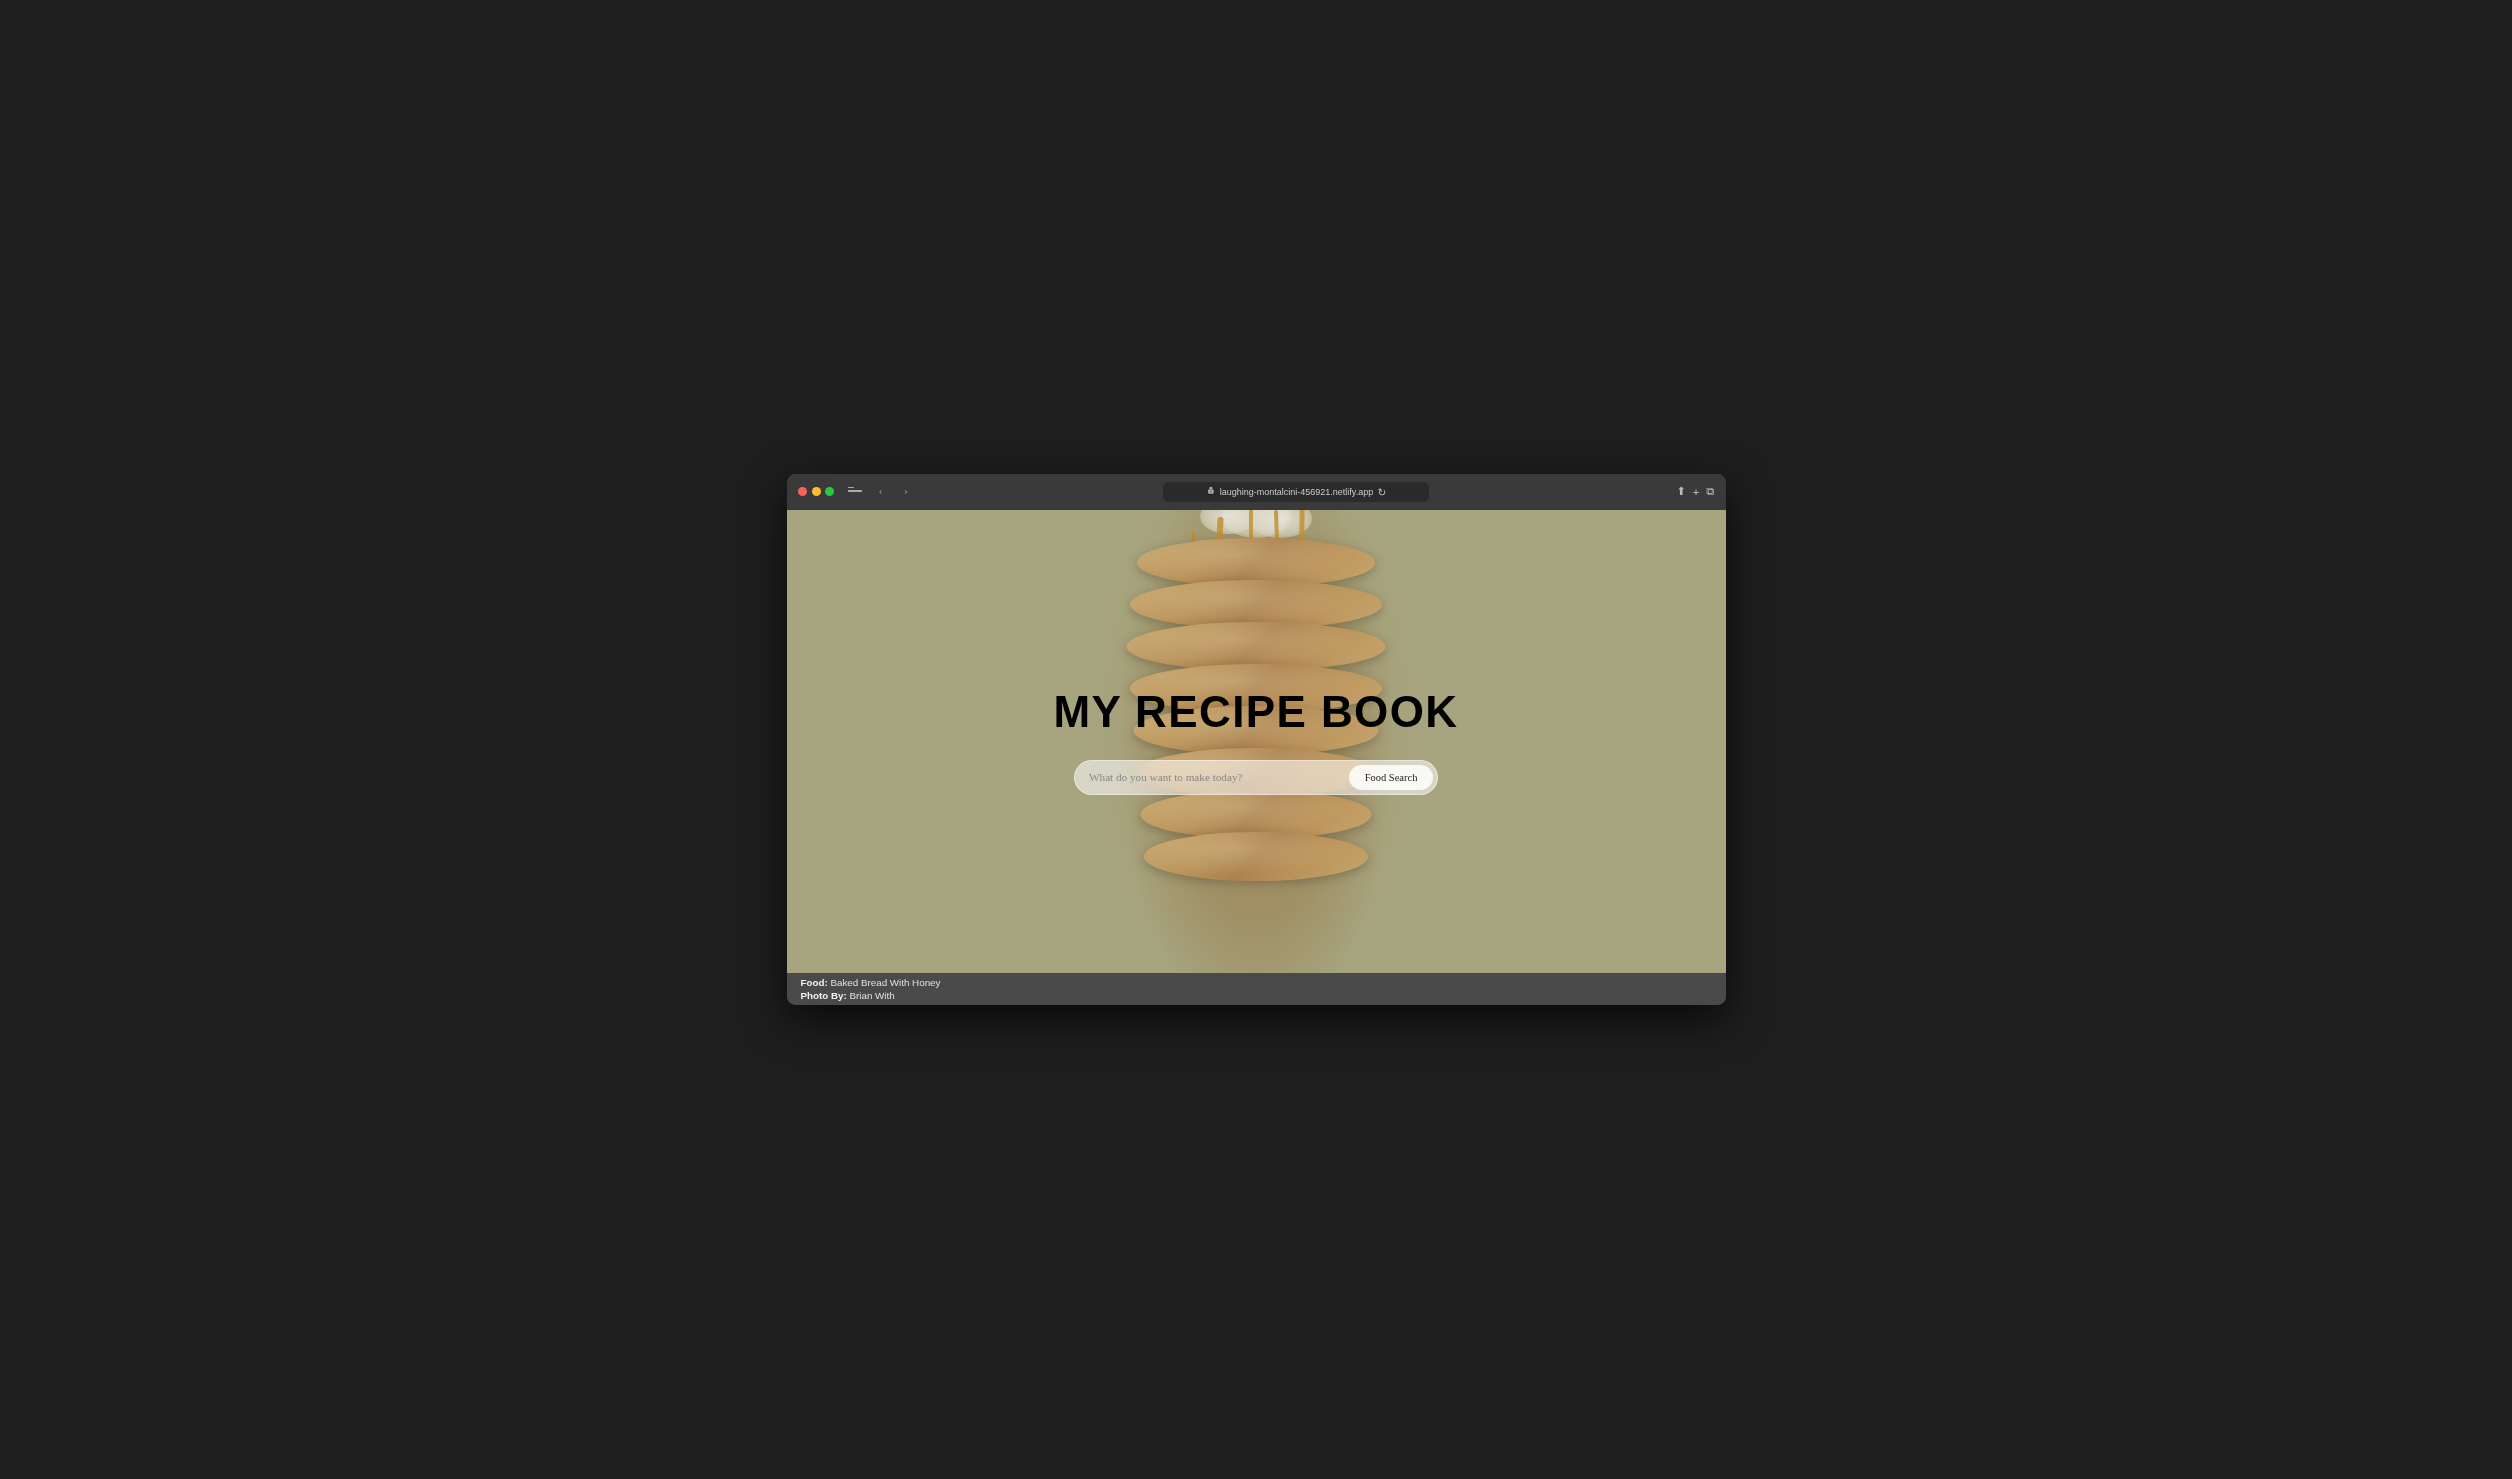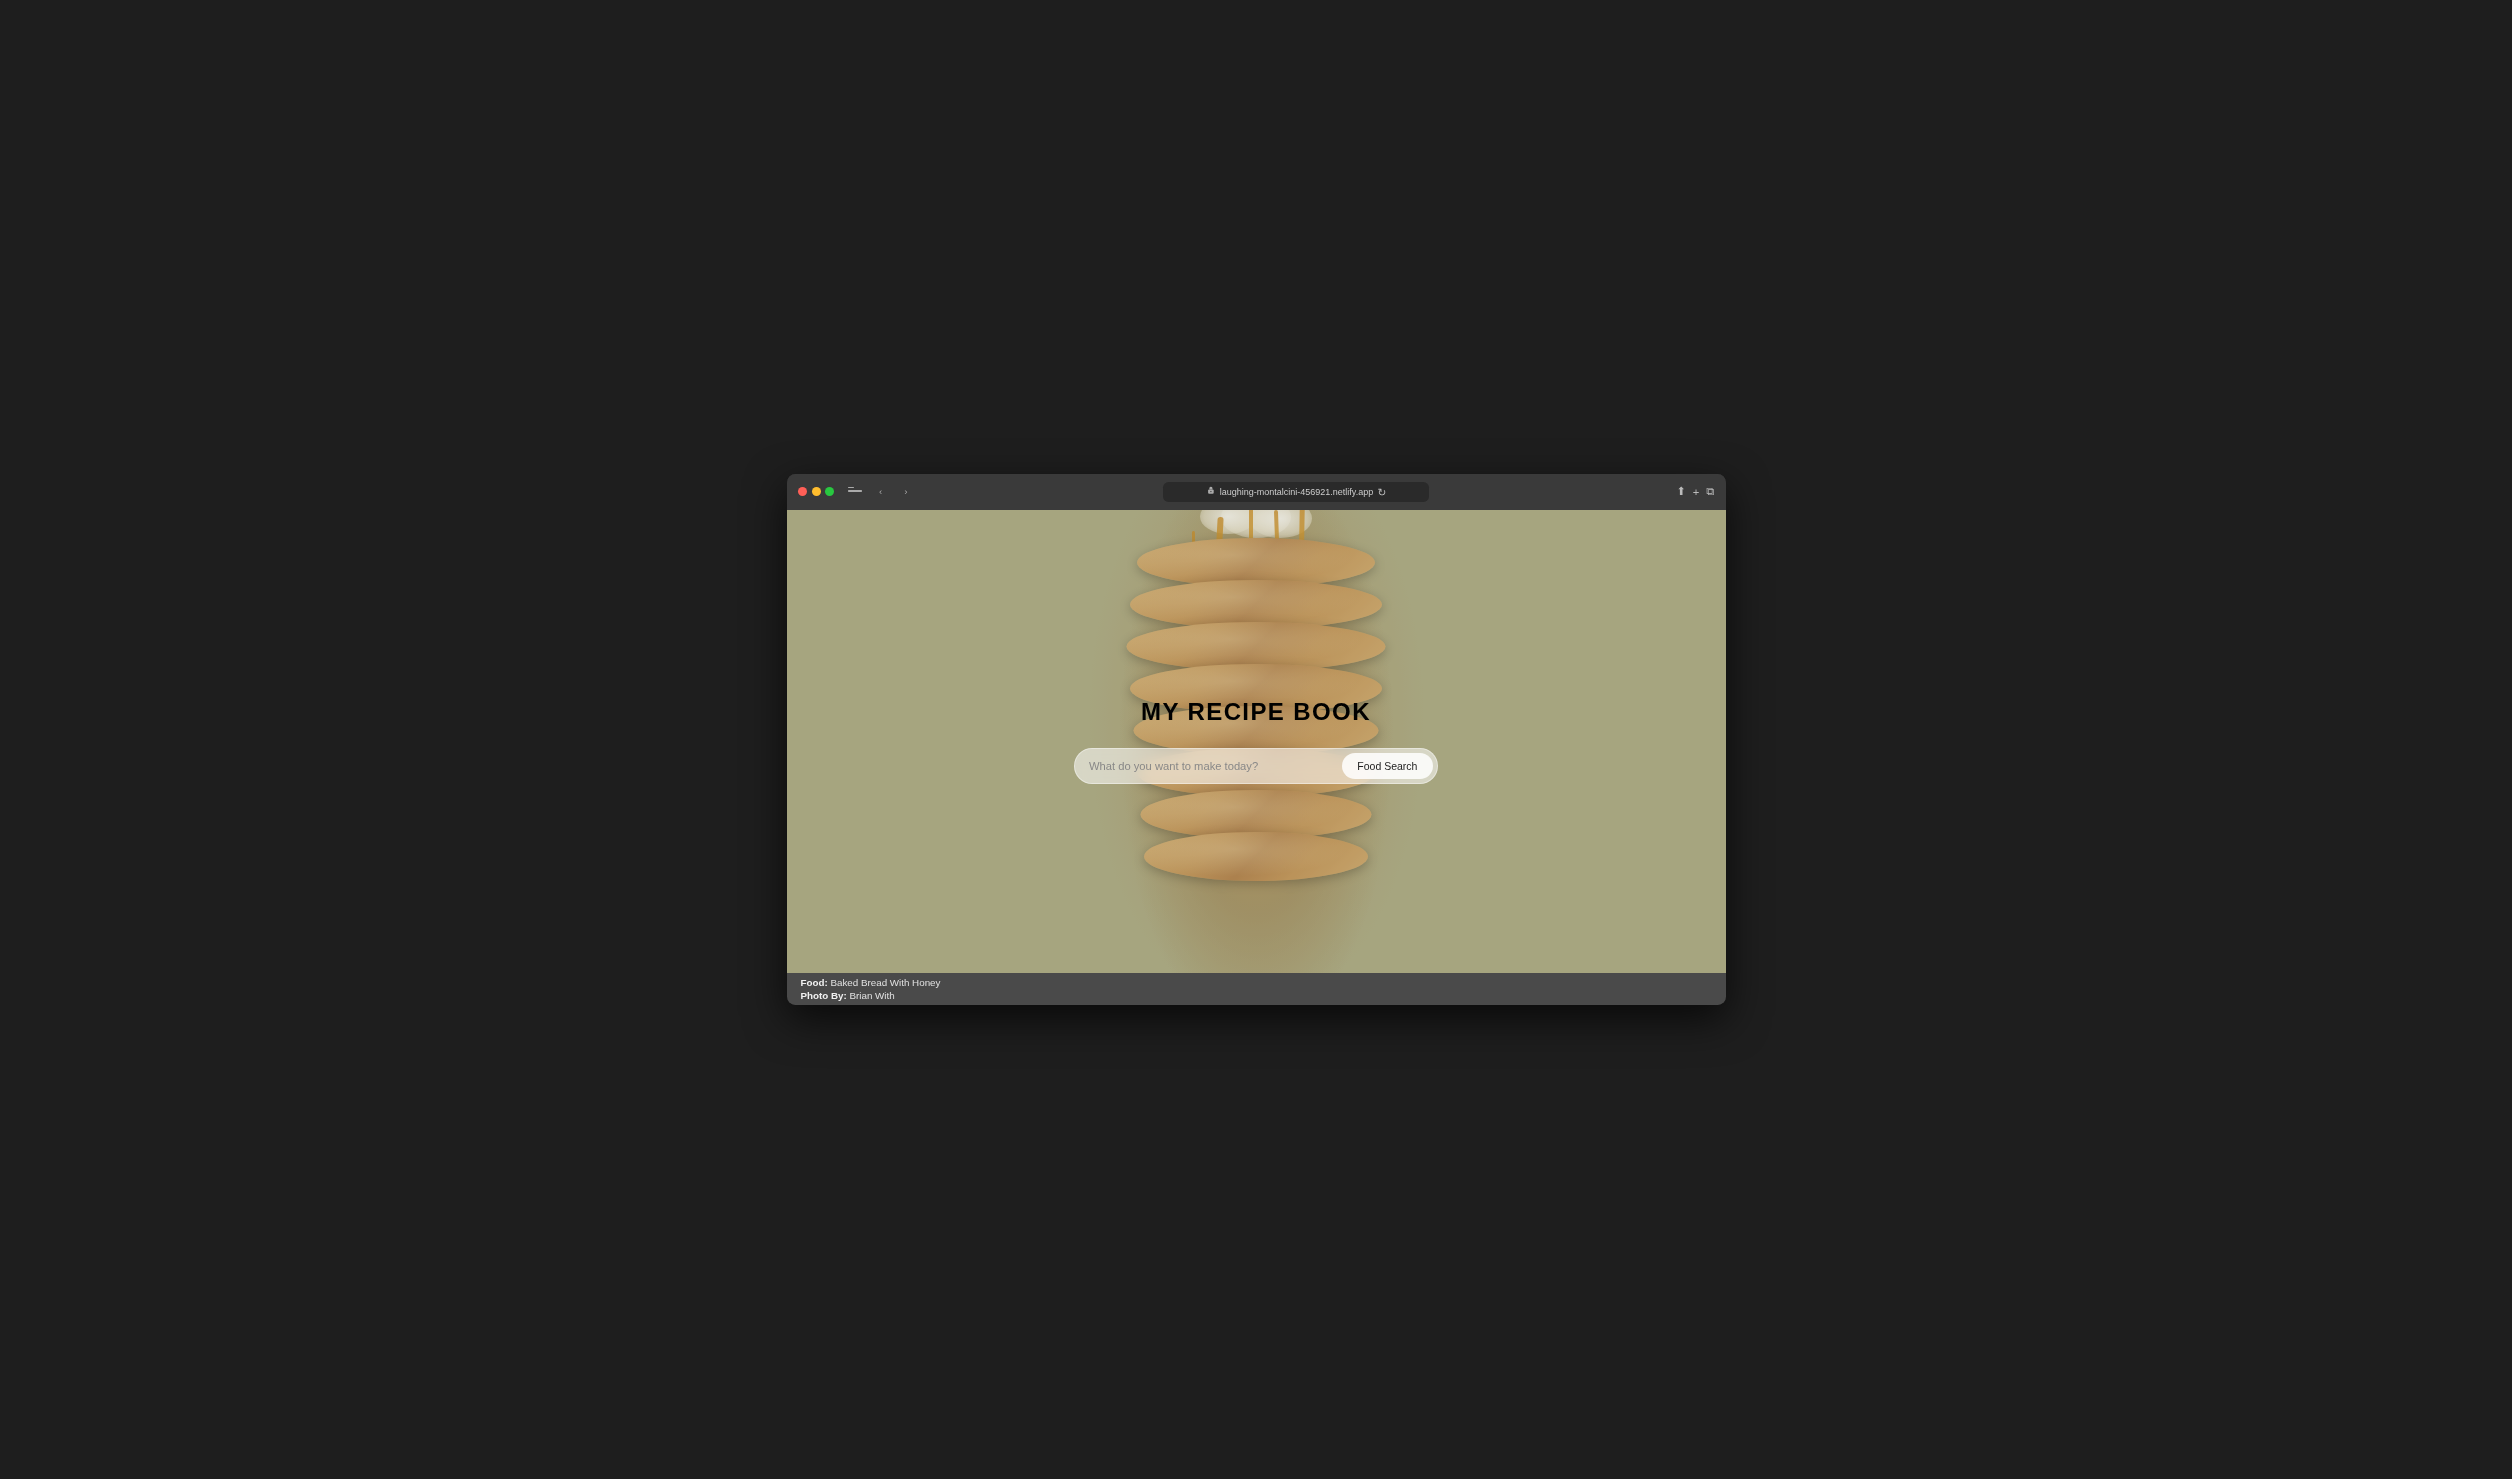--- a/index.html
+++ b/index.html
@@ -262,38 +262,39 @@
       right: 0;
       bottom: 0;
       display: flex;
       flex-direction: column;
       align-items: center;
       justify-content: center;
       gap: 22.4px;
     }
 
     .hero-title {
-      font-size: 24px;
+      font-size: 44px;
       font-weight: 900;
       color: #000;
       letter-spacing: 1.4px;
       text-align: center;
       font-family: -apple-system, BlinkMacSystemFont, 'Arial Black', sans-serif;
     }
 
     .search-bar {
       display: flex;
       align-items: center;
       gap: 0;
       width: 364px;
       background: rgba(255, 255, 255, 0.55);
       border-radius: 19.6px;
       padding: 4.2px 4.2px 4.2px 14px;
       backdrop-filter: blur(7px);
       border: 0.7px solid rgba(255,255,255,0.4);
+      font-family: Liberation Serif, serif;
     }
 
     .search-input {
       flex: 1;
       border: none;
       background: transparent;
       font-size: 11.2px;
       color: #333;
       outline: none;
       font-family: inherit;

